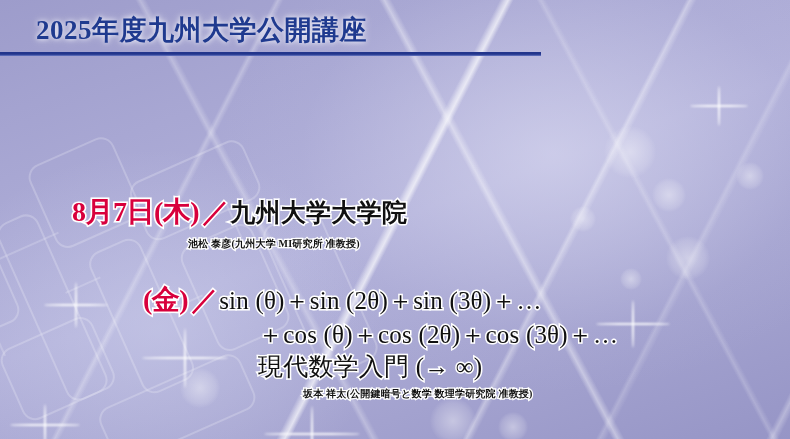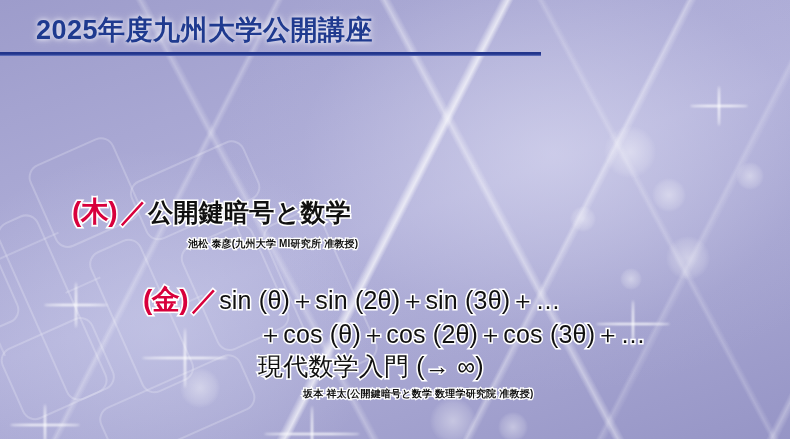--- a/index.html
+++ b/index.html
@@ -6,21 +6,21 @@
     margin: 0;
     padding: 0;
     background: #ffffff;
   }
 
   #poster {
     position: relative;
     width: 790px;
     height: 439px;
     overflow: hidden;
-    font-family: Liberation Sans, sans-serif;
+    font-family: Liberation Serif, serif;
     background: #7dd3fc;
   }
 
   
   .bg-base {
     position: absolute;
     inset: 0;
     background:
       radial-gradient(ellipse 420px 300px at 70% 35%, rgba(225,225,245,0.55) 0%, rgba(190,190,225,0.10) 60%, rgba(170,170,212,0) 80%),
       radial-gradient(ellipse 300px 240px at 20% 75%, rgba(215,218,242,0.40) 0%, rgba(175,176,218,0.0) 75%),
@@ -237,23 +237,24 @@
 
   <div class="content">
 
     <div class="kicker">2025年度九州大学公開講座</div>
 
     <div class="rule"></div>
 
 
     <div class="lecture" id="lecture-1">
       <div class="lec-head">
+        <span class="date">8月7日</span>
         <span class="date small">(木)</span>
         <span class="slash">／</span>
-        <span class="lec-title">公開鍵暗号と数学</span>
+        <span class="lec-title">九州大学大学院</span>
       </div>
       <div class="speaker">池松 泰彦(九州大学 MI研究所 准教授)</div>
     </div>
 
     <div class="lecture" id="lecture-2">
       <div class="lec-head">
         <span class="date small">(金)</span>
         <span class="slash">／</span>
         <span class="formula">sin (θ)＋sin (2θ)＋sin (3θ)＋…</span>
       </div>

